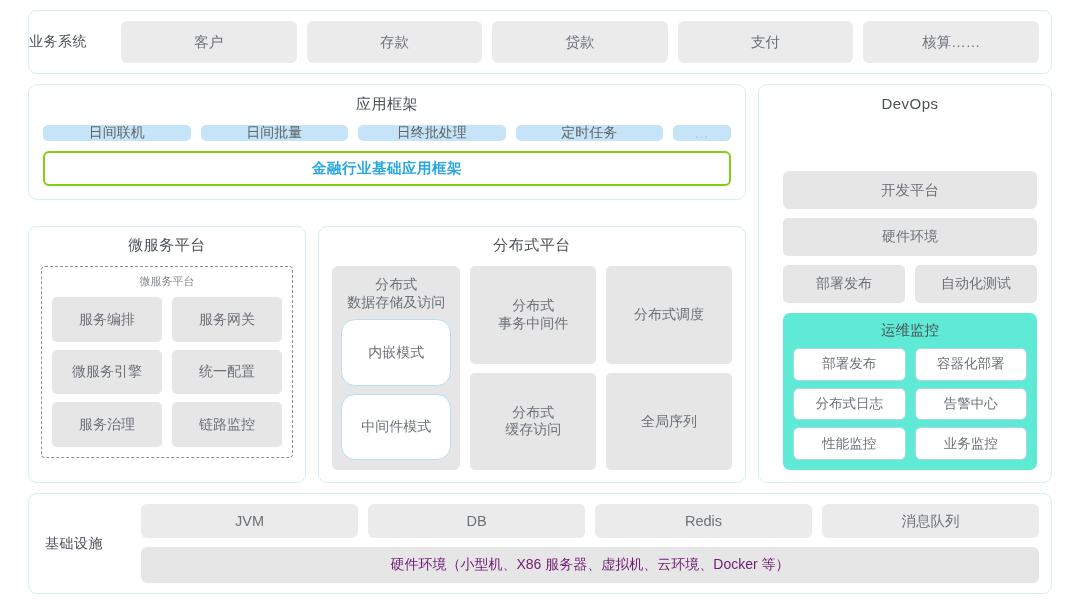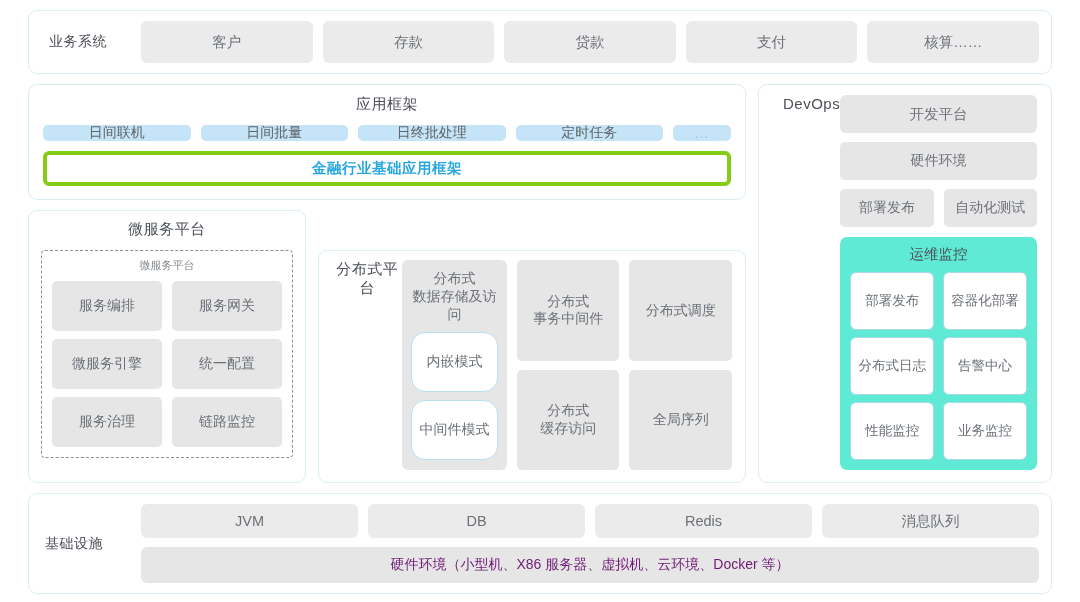--- a/index.html
+++ b/index.html
@@ -21,21 +21,21 @@
   .panel {
     background: #ffffff;
     border: 1px solid #d9eef3;
     border-radius: 9px;
   }
 
   
   .biz-row {
     height: 64px;
     display: flex; align-items: center;
-    padding: 0 12px 0 20px;
+    padding: 0 12px 0 0;
     flex: 0 0 auto;
   }
   .biz-label {
     font-size: 14px; color: #4c5057;
     width: 92px; flex: 0 0 92px;
     text-align: left; letter-spacing: .5px;
   }
   .biz-chips { display: flex; flex: 1; gap: 10px; }
   .chip-gray {
     flex: 1;
@@ -47,46 +47,47 @@
   }
 
   
   .middle {
     flex: 1 1 auto;
     display: flex; gap: 12px;
     min-height: 0;
   }
   .mid-left {
     flex: 1 1 auto;
-    display: flex; flex-direction: column; gap: 10px;
+    display: flex; flex-direction: column; gap: 26px;
     min-width: 0;
   }
   .mid-right {
     flex: 0 0 294px;
-    display: flex; flex-direction: row;
+    display: flex; flex-direction: column;
     padding: 10px 14px 12px 24px;
+    gap: 48px;
   }
 
   
   .appfw { padding: 10px 14px 13px 14px; flex: 0 0 auto; }
   .panel-title {
     text-align: center; font-size: 15px; color: #4c5057;
     margin-bottom: 11px; letter-spacing: .5px;
   }
   .appfw-chips { display: flex; gap: 10px; margin-bottom: 10px; }
   .chip-blue {
     background: #c5e4f7;
     border-radius: 5px; height: 16px;
     display: flex; align-items: center; justify-content: center;
     font-size: 14px; color: #5f6569;
     flex: 1 1 0;
   }
   .chip-blue.narrow { flex: 0 0 58px; color: #9ec3da; font-size: 13px; letter-spacing: 1px; }
   .fw-bar {
-    border: 4px solid #84cc16;
+    border: 2px solid #84cc16;
     border-radius: 6px;
     height: 35px;
     display: flex; align-items: center; justify-content: center;
     font-size: 14.5px; font-weight: bold; color: #29a8df;
     letter-spacing: .5px;
   }
 
   
   .mid-lower { flex: 1 1 auto; display: flex; gap: 12px; min-height: 0; }
   .micro { flex: 0 0 278px; padding: 9px 12px 24px 12px; display: flex; flex-direction: column; }
@@ -105,21 +106,21 @@
     flex: 1 1 auto;
     display: grid; grid-template-columns: 1fr 1fr;
     gap: 8px 10px;
   }
   .cell-gray {
     background: #e6e6e7; border-radius: 5px;
     display: flex; align-items: center; justify-content: center;
     font-size: 14px; color: #6c7177; text-align: center; line-height: 1.25;
   }
 
-  .dist { flex: 1 1 auto; padding: 9px 13px 12px 13px; display: flex; flex-direction: row; min-width: 0; margin-top: 40px; }
+  .dist { flex: 1 1 auto; padding: 9px 13px 12px 13px; display: flex; flex-direction: column; min-width: 0; }
   .dist-grid {
     flex: 1 1 auto;
     display: grid;
     grid-template-columns: 1.02fr 1fr 1fr;
     grid-template-rows: 1fr 1fr;
     gap: 9px 10px;
   }
   .dist-col1 {
     grid-row: 1 / span 2;
     background: #e6e6e7; border-radius: 6px;

